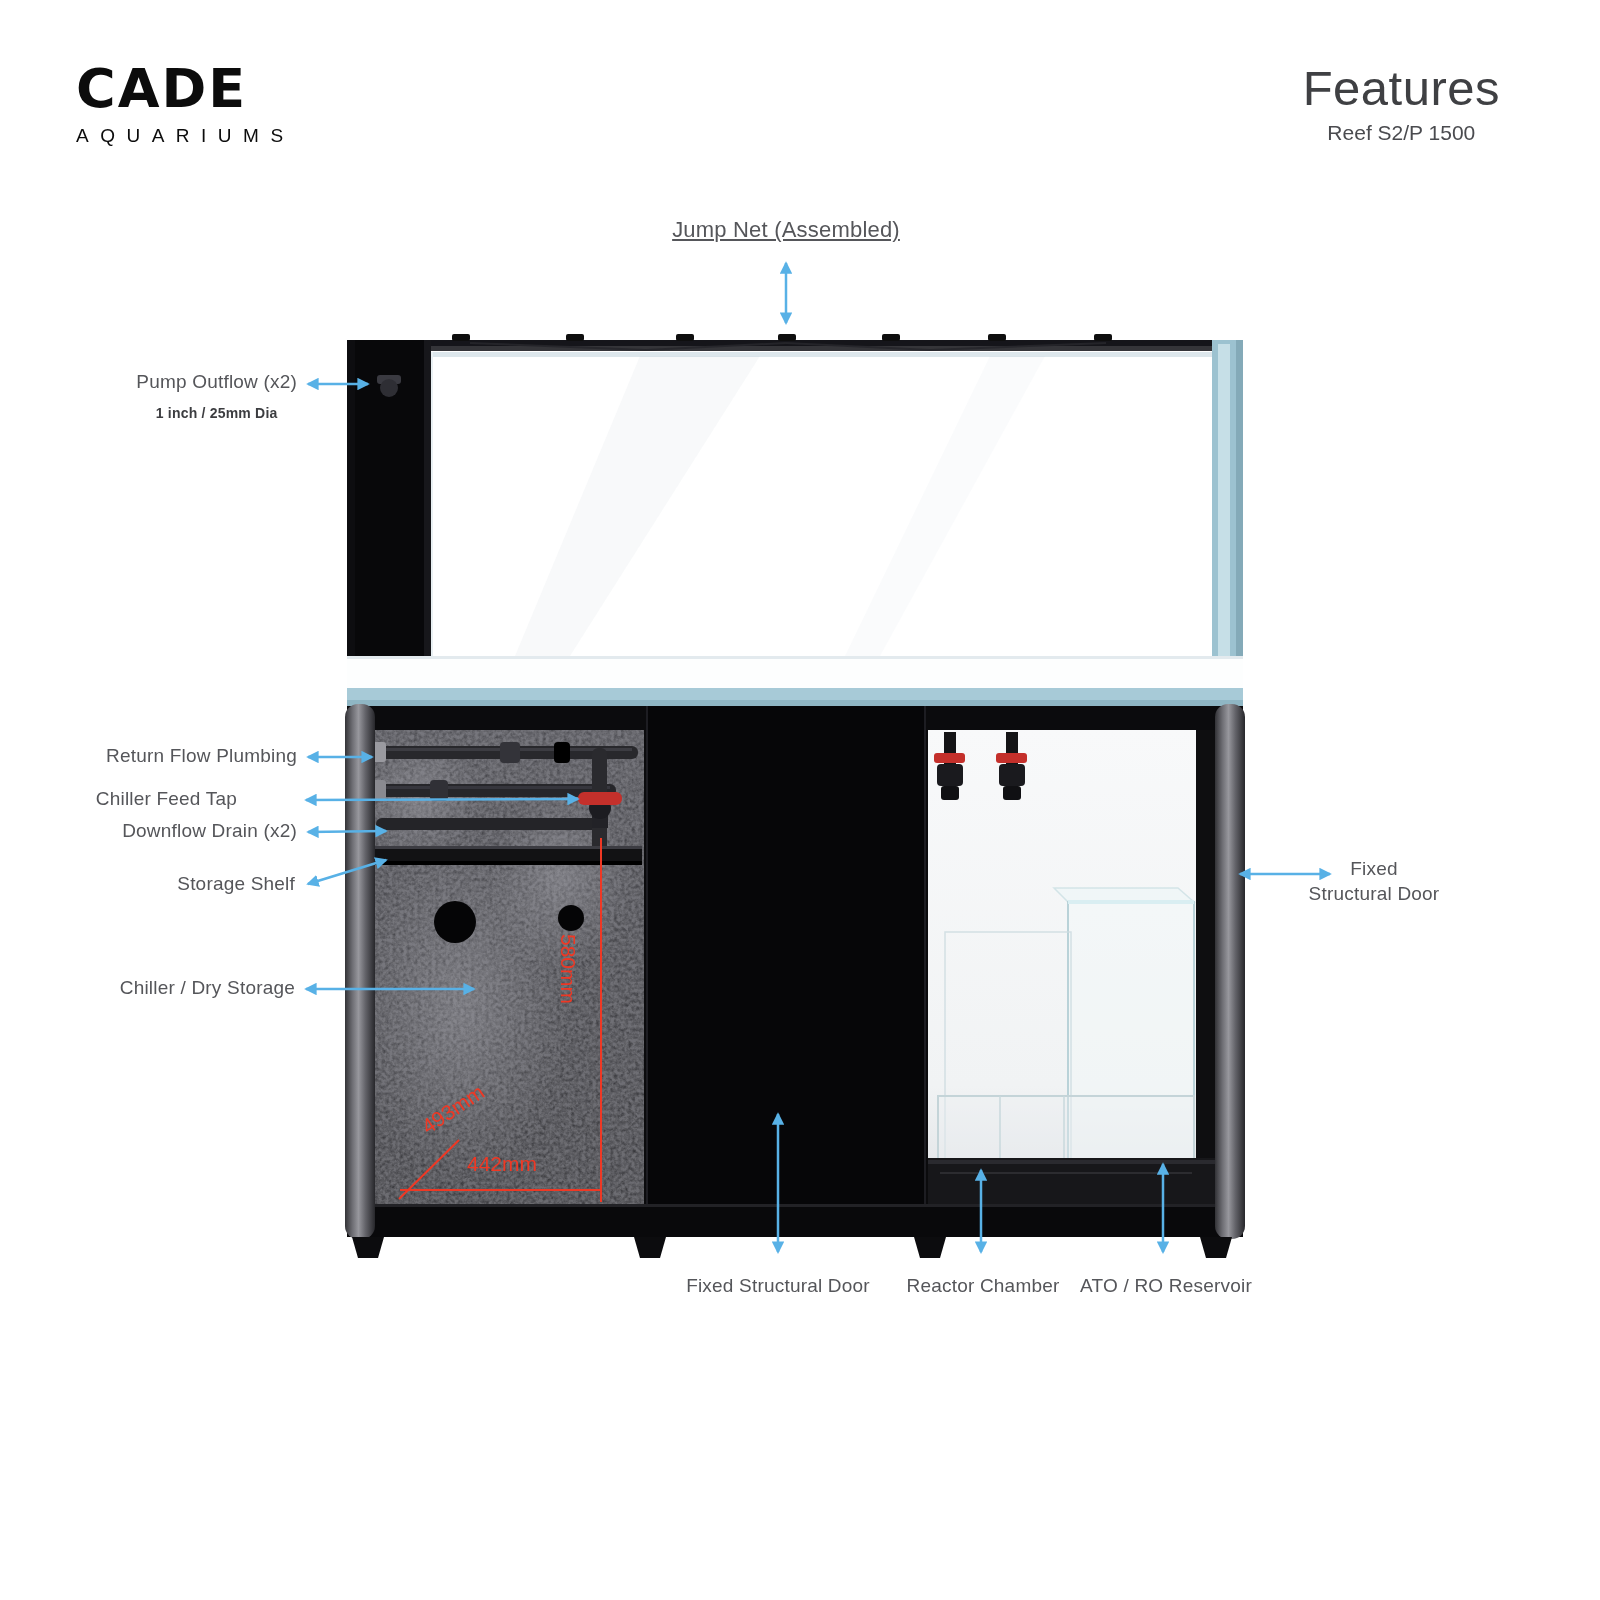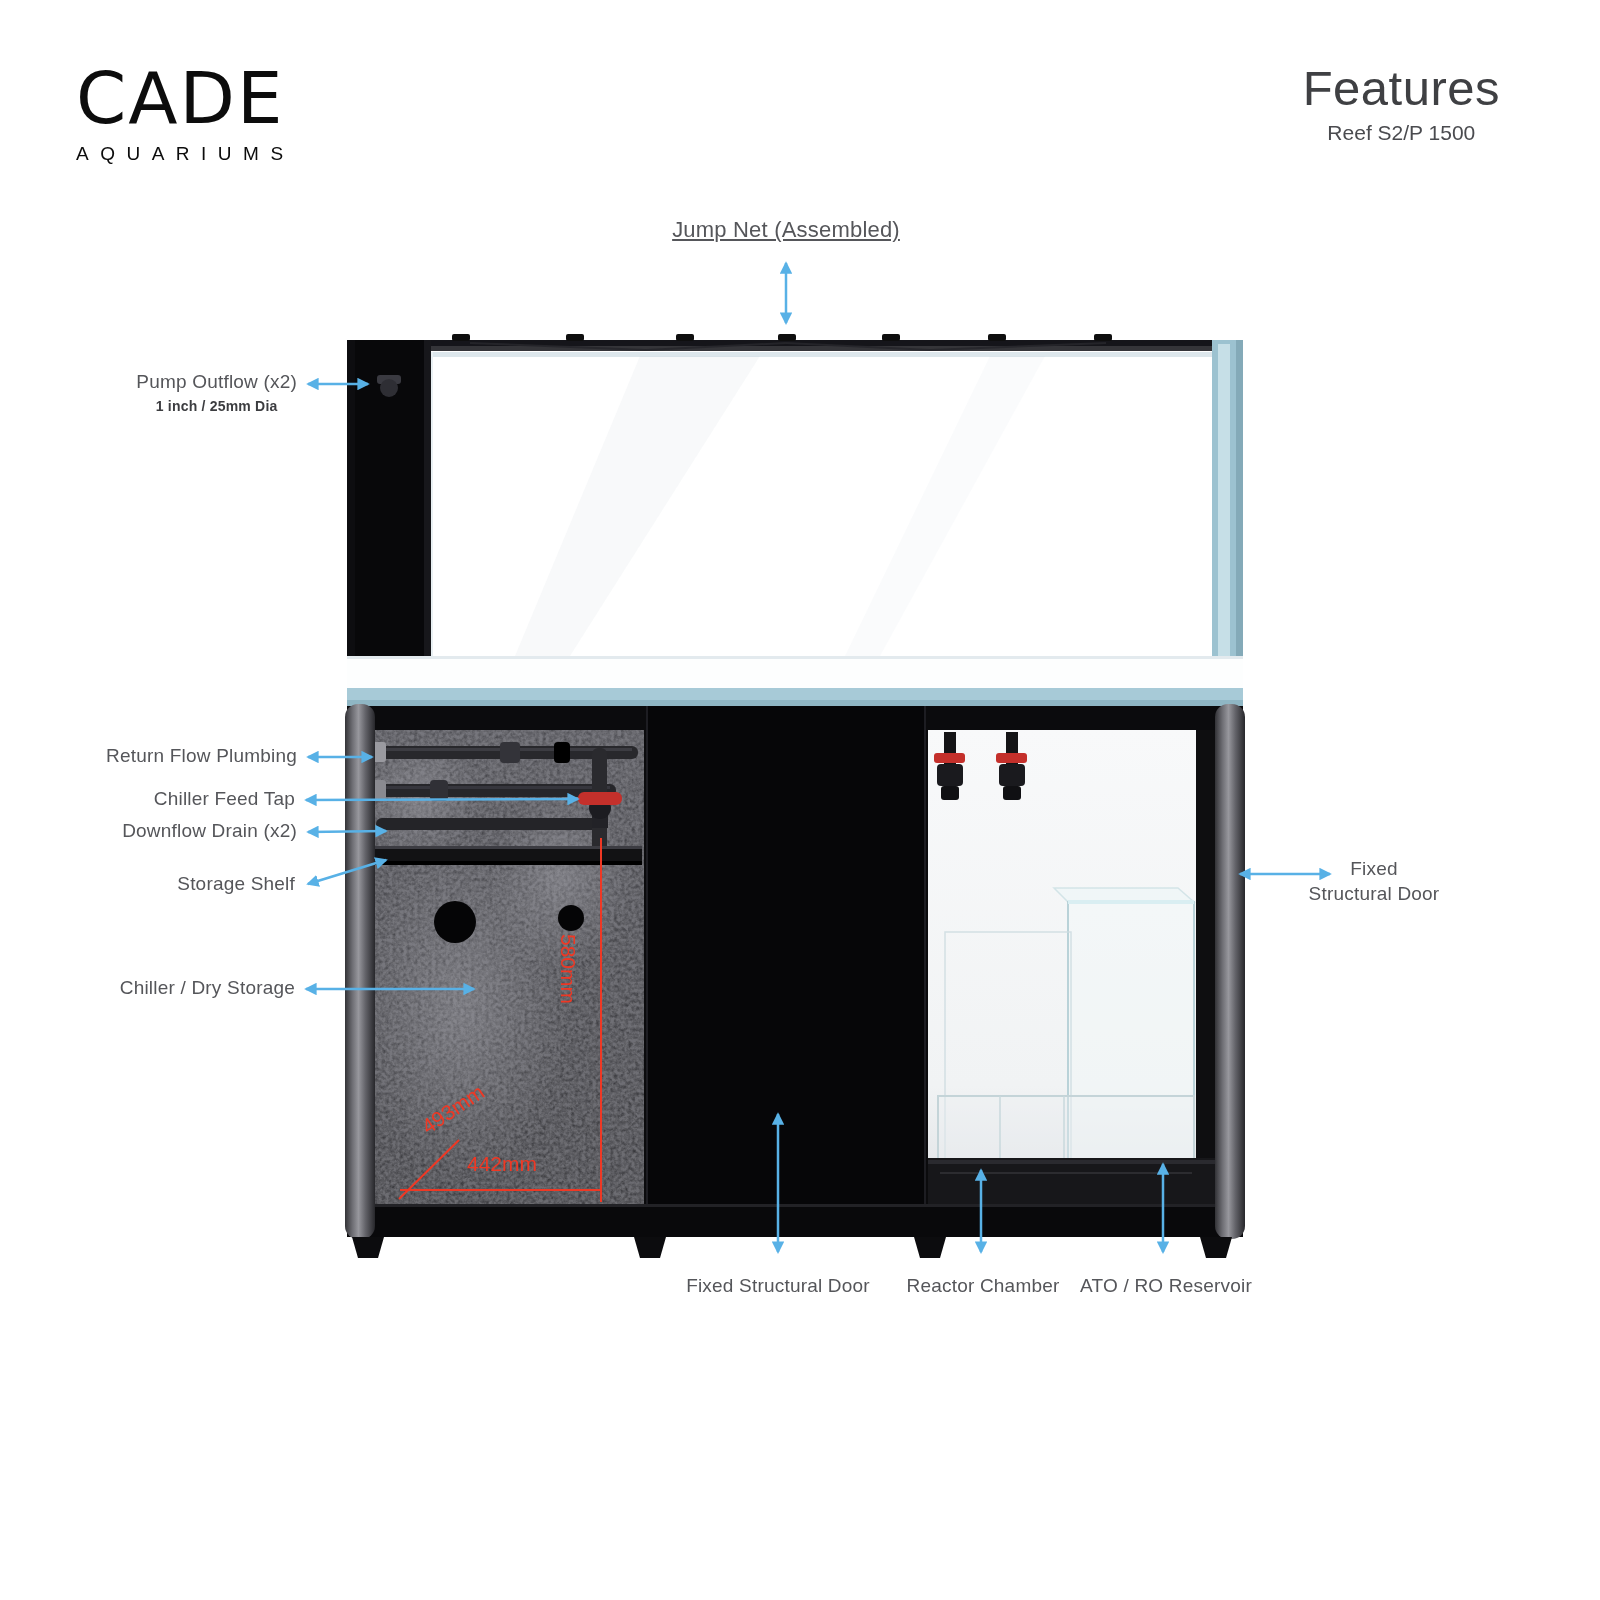--- a/index.html
+++ b/index.html
@@ -6,35 +6,35 @@
   html,body { background:#ffffff; }
   body {
     width:1600px; height:1600px;
     font-family:"Liberation Sans","DejaVu Sans",sans-serif;
   }
   #page { position:relative; width:1600px; height:1600px; background:#ffffff; overflow:hidden; }
   #scene { position:absolute; left:0; top:0; width:1600px; height:1600px; }
 
   
   #brand { position:absolute; left:76px; top:62px; color:#0c0c0c; }
-  #brand .word { font-family:"DejaVu Sans","Liberation Sans",sans-serif; font-weight:normal;
-                 font-size:72px; line-height:1; letter-spacing:2px; }
+  #brand .word { font-family:"DejaVu Sans","Liberation Sans",sans-serif; font-weight:bold;
+                 font-size:54px; line-height:1; letter-spacing:2px; }
   #brand .tag  { font-size:19px; letter-spacing:11.5px; margin-top:9px; font-weight:500;text-align:center; }
 
   
   #hdr { position:absolute; top:60px; right:100px; text-align:center; color:#3f4043; }
   #hdr .title { font-size:49px; font-weight:300; letter-spacing:0.5px; }
   #hdr .model { font-size:21px; margin-top:5px; color:#4a4b4f; }
 
   
   .lbl { position:absolute; font-size:19px; color:#55565a; white-space:nowrap; letter-spacing:0.2px; }
   .center { transform:translateX(-50%); text-align:center; }
   .rightal { text-align:center; }
   .lbl.block { text-align:center; }
-  .lbl .sub { display:block; font-size:14px; margin-top:5px; color:#3c3d40; font-weight:bold; }
+  .lbl .sub { display:block; font-size:14px; margin-top:12px; color:#3c3d40; font-weight:bold; }
   .twoline { line-height:1.32; }
 
   
   .dim { position:absolute; color:#ef3824; font-size:21px; white-space:nowrap; }
   .dim.vert { writing-mode:vertical-rl; }
   .dim.diag { transform:rotate(-34deg); transform-origin:0 50%; }
 </style>
 </head>
 <body>
 
@@ -254,21 +254,21 @@
 
   <div class="lbl center" style="left:786px; top:217px; font-size:22px;text-decoration:underline;">Jump Net (Assembled)</div>
 
   <div class="lbl block" style="right:1303px; top:371px;">
     <span>Pump Outflow (x2)</span>
     <span class="sub">1 inch / 25mm Dia</span>
   </div>
 
   <div class="lbl rightal" style="right:1303px; top:745px;">Return Flow Plumbing</div>
 
-  <div class="lbl rightal" style="right:1305px; top:788px;">Chiller Feed Tap</div>
+  <div class="lbl rightal" style="right:1363px; top:788px;">Chiller Feed Tap</div>
 
   <div class="lbl rightal" style="right:1303px; top:820px;">Downflow Drain (x2)</div>
 
   <div class="lbl rightal" style="right:1305px; top:873px;">Storage Shelf</div>
 
   <div class="lbl rightal" style="right:1305px; top:977px;">Chiller / Dry Storage</div>
 
   <div class="lbl center twoline" style="left:1374px; top:856px;">
     <span>Fixed</span><br>
     <span>Structural Door</span>

